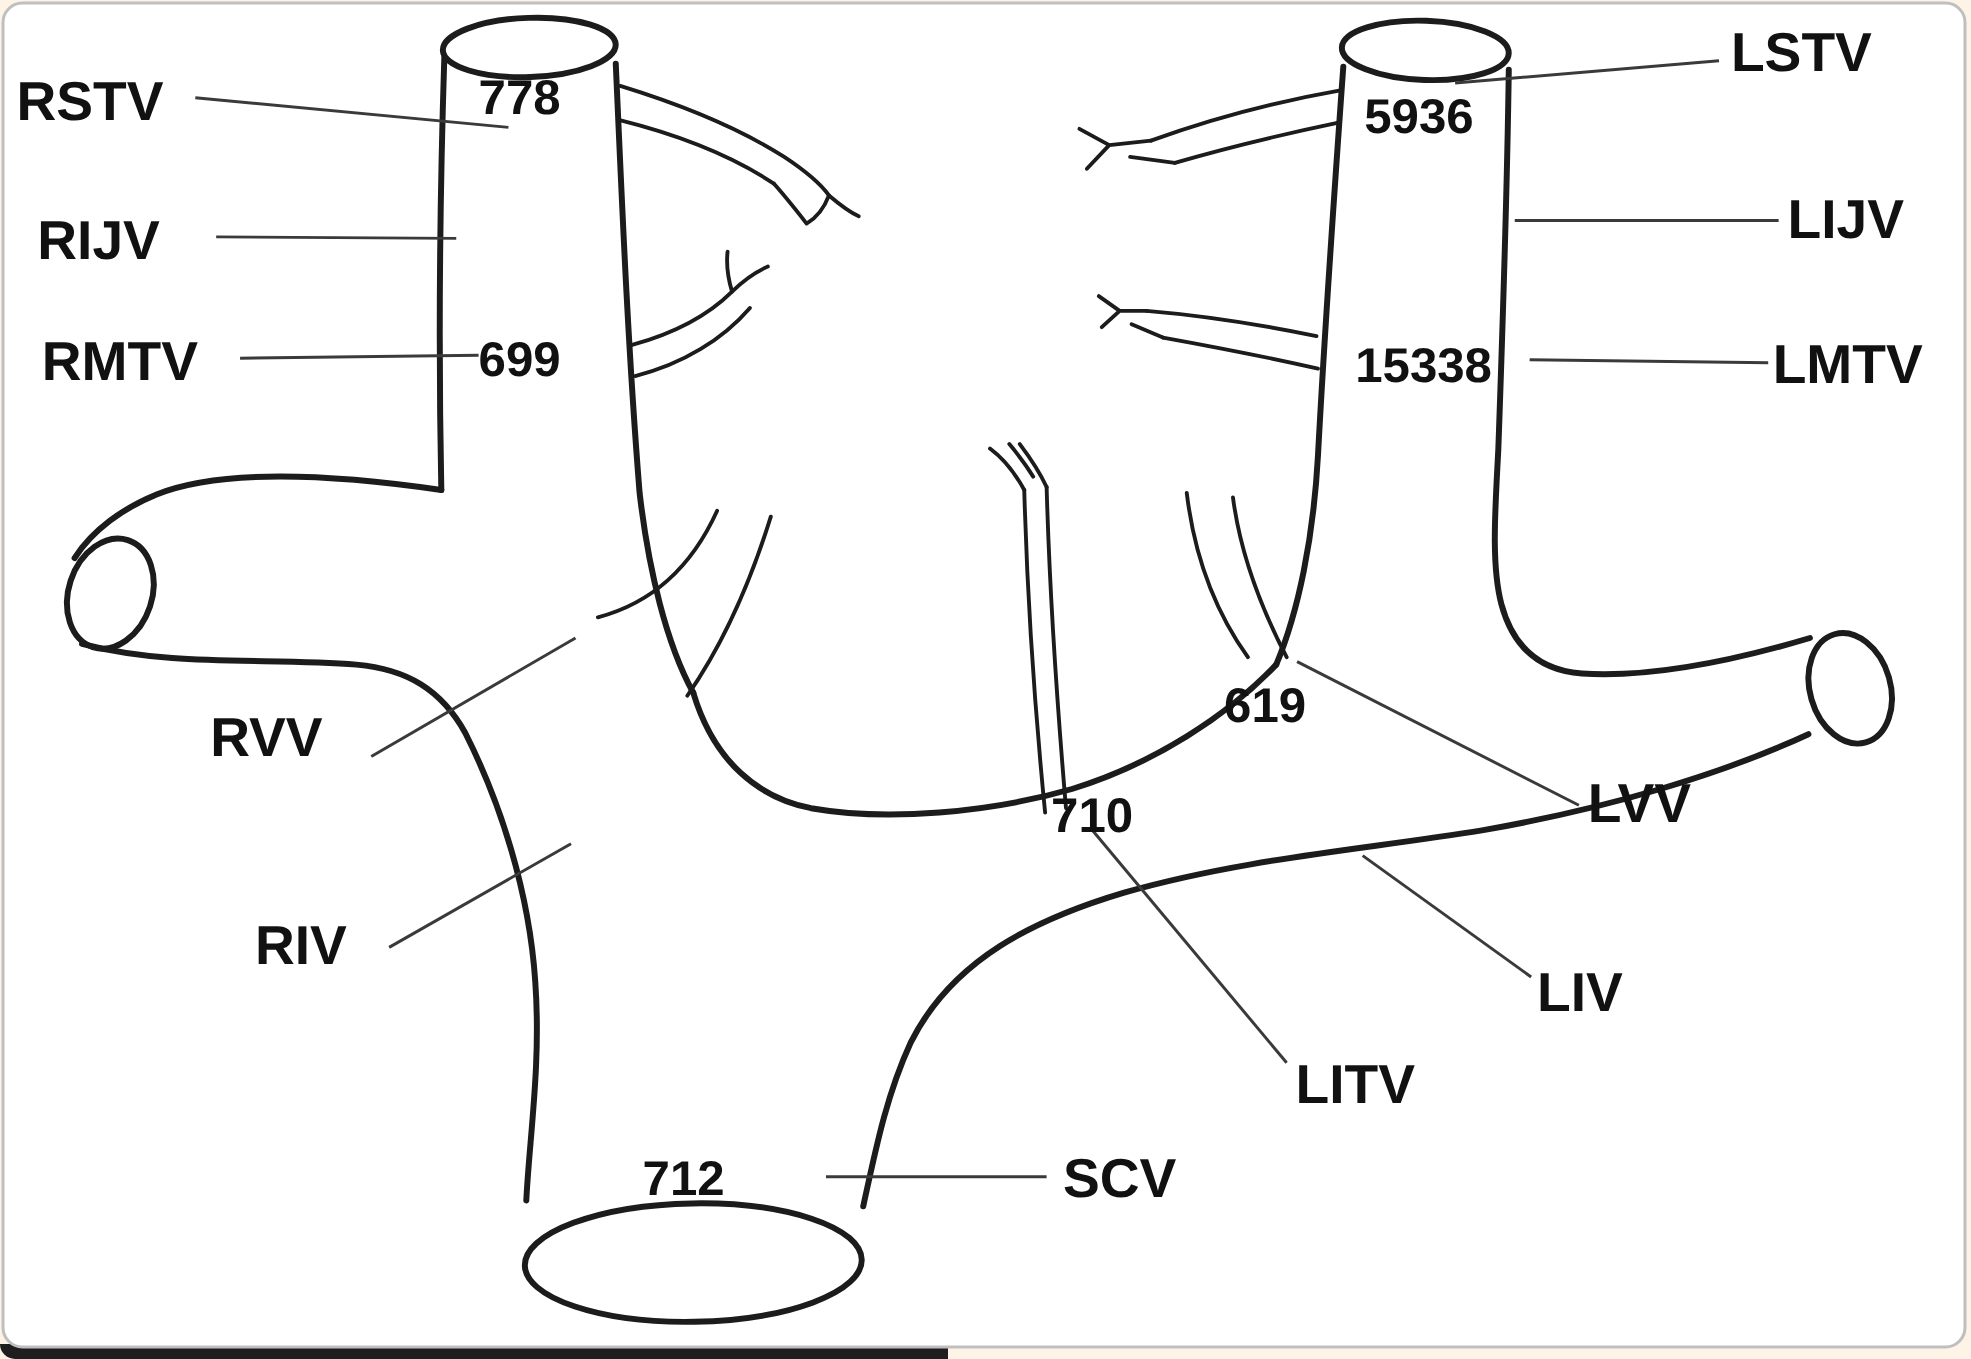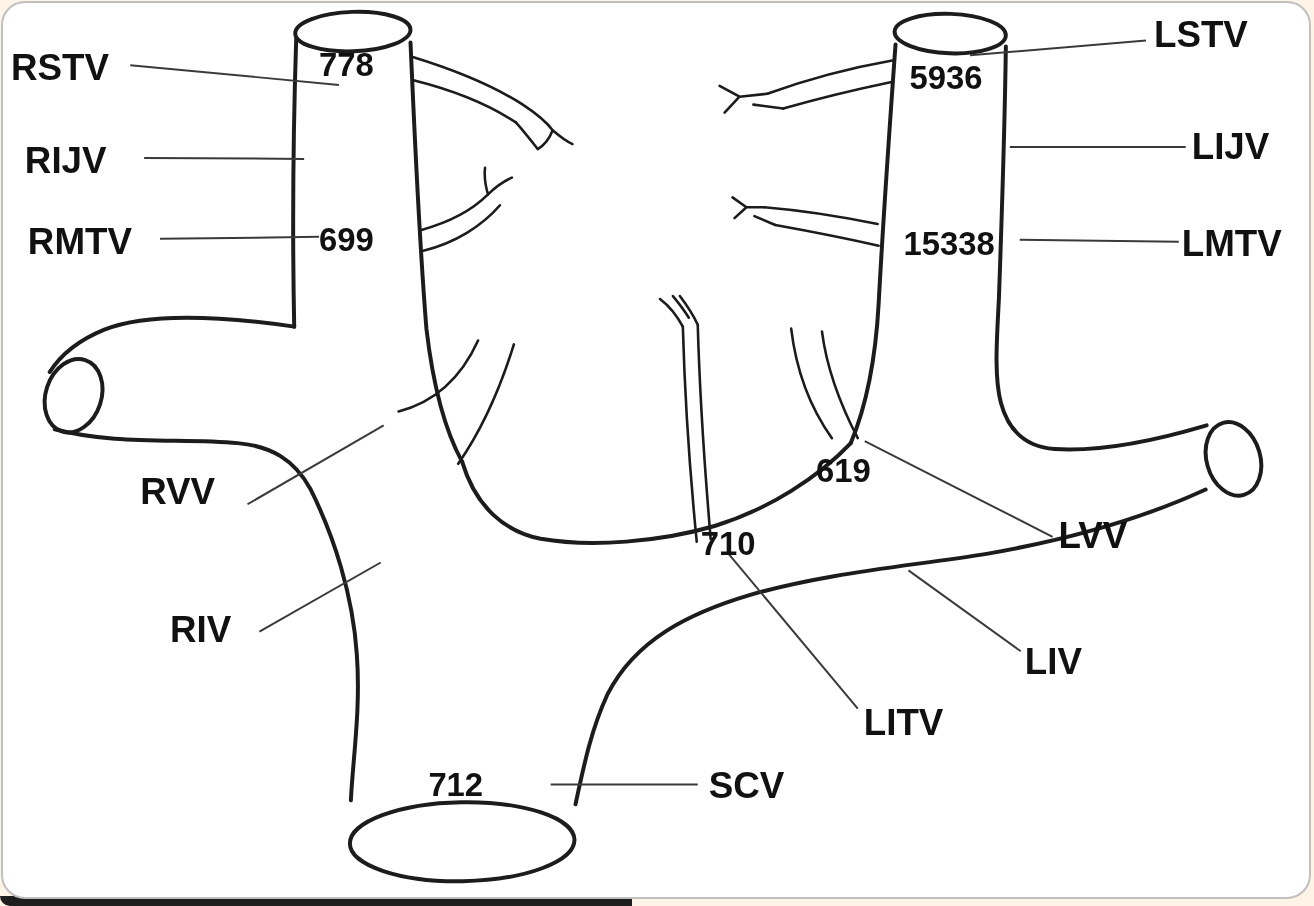--- a/index.html
+++ b/index.html
@@ -10,21 +10,21 @@
   }
   .bottom-strip{
     position:absolute;left:0;bottom:0;width:632px;height:10px;
     background:#1e1e1e;border-bottom-left-radius:10px;
   }
   .figure-card{
     position:absolute;left:1px;top:1px;width:1310px;height:898px;
     box-sizing:border-box;
     background:#ffffff;
     border:2px solid #bfbfbf;
-    border-radius:24px;
+    border-radius:14px;
     overflow:hidden;
     z-index:1;
   }
   svg{display:block;width:100%;height:100%;}
   .vessel{fill:none;stroke:#1c1c1c;stroke-width:4;stroke-linecap:round;stroke-linejoin:round;}
   .vessel-fill{fill:#ffffff;stroke:#1c1c1c;stroke-width:4;}
   .thin-vessel{fill:none;stroke:#1c1c1c;stroke-width:2.6;stroke-linecap:round;stroke-linejoin:round;}
   .leader{fill:none;stroke:#3a3a3a;stroke-width:2;}
   .vein-label{font-family:"Liberation Sans",sans-serif;font-weight:700;font-size:37px;fill:#111111;}
   .vein-value{font-family:"Liberation Sans",sans-serif;font-weight:700;font-size:33px;fill:#111111;}

